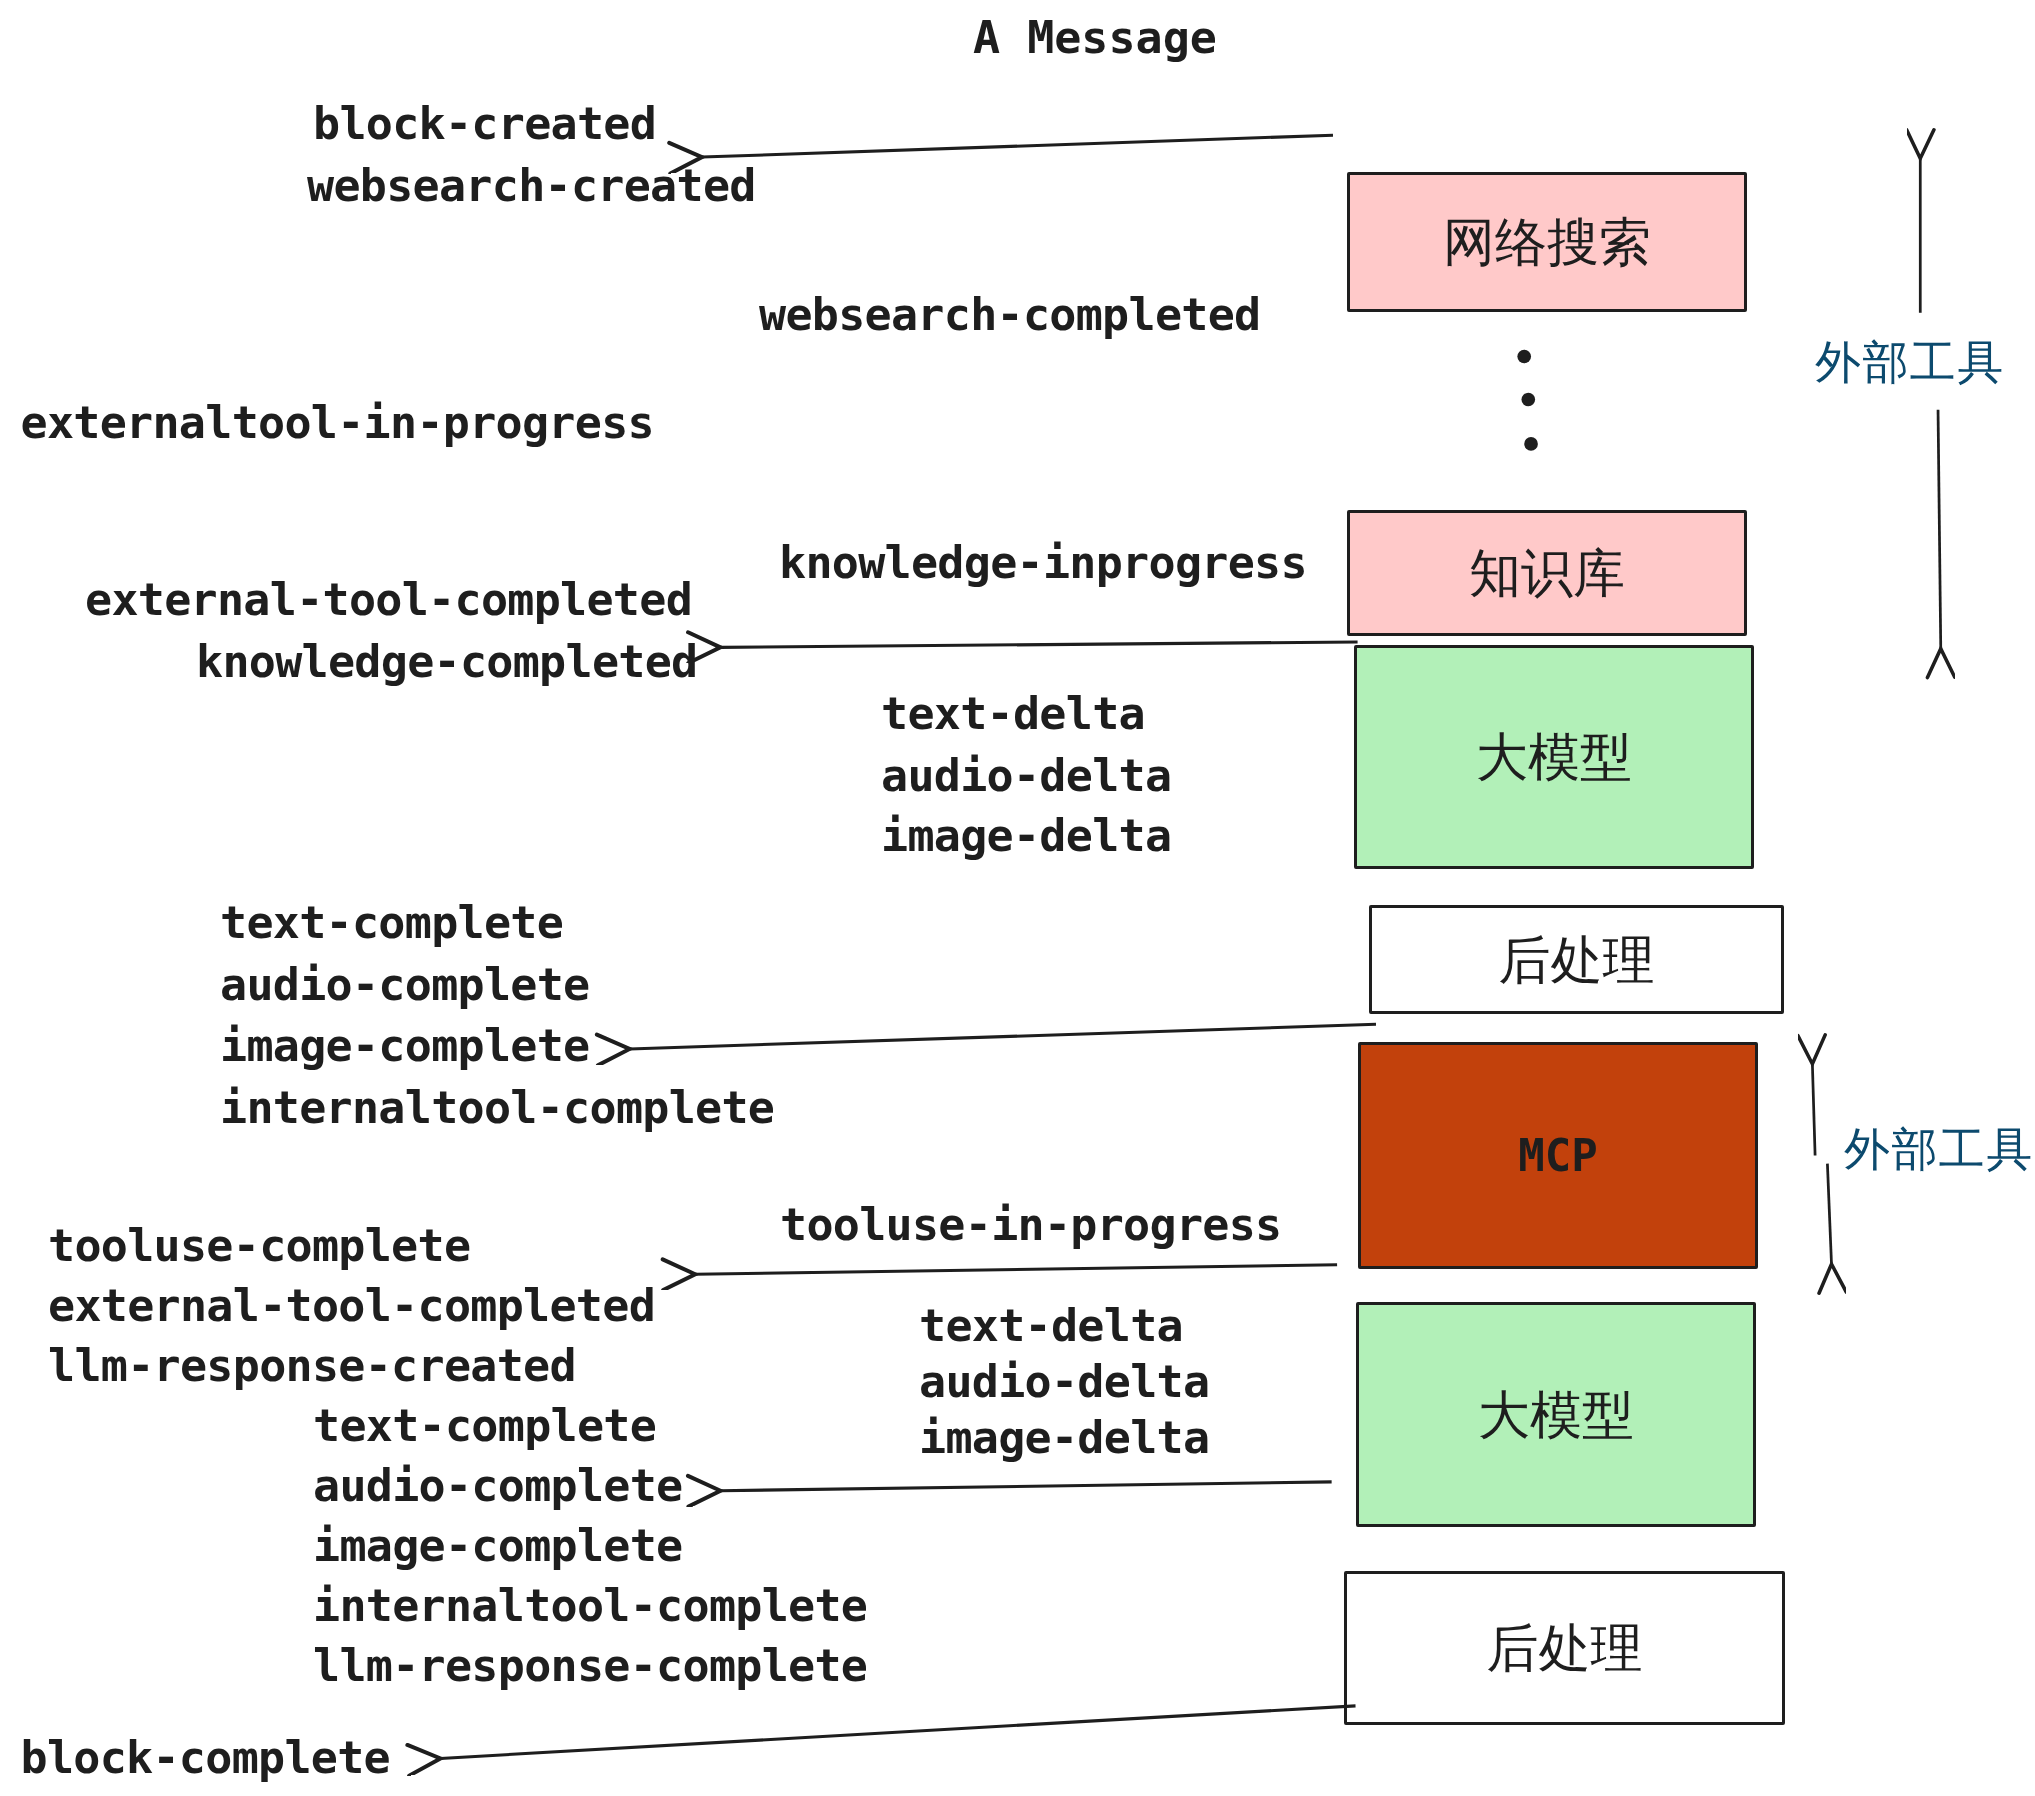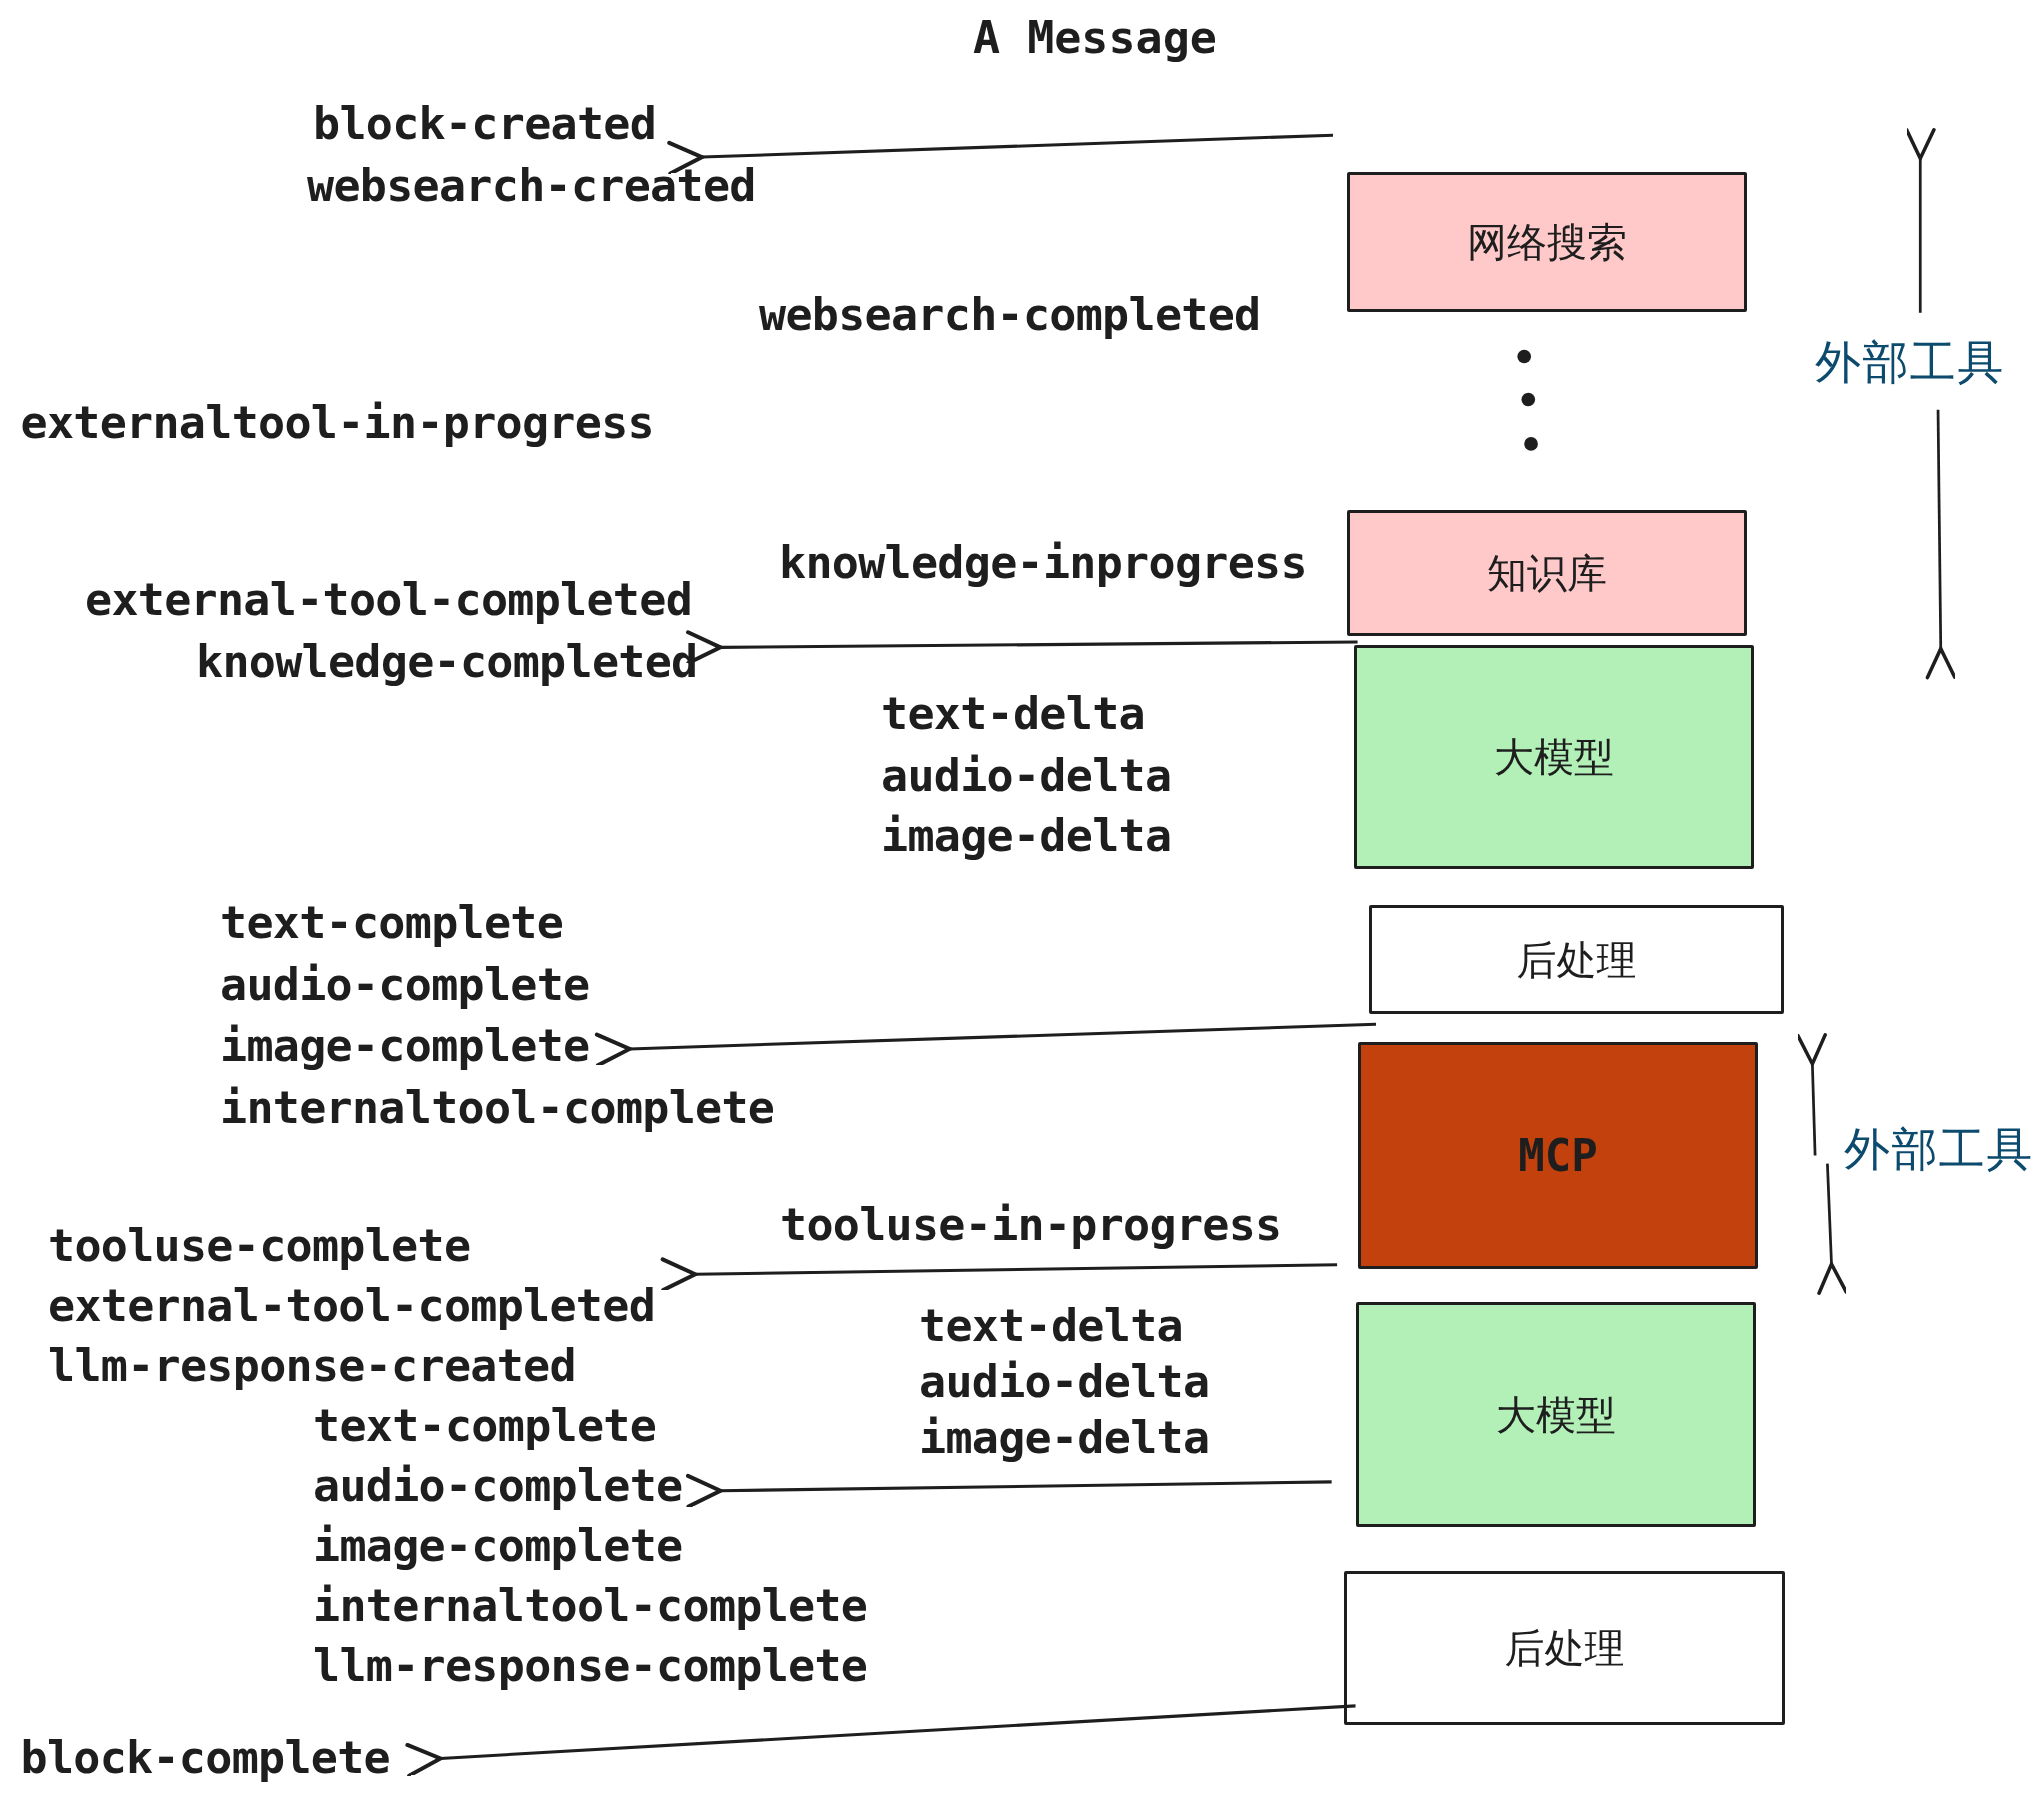--- a/index.html
+++ b/index.html
@@ -24,21 +24,21 @@
   }
   .box{
     position:absolute;
     border:3.4px solid #1e1e1e;
     border-radius:2px;
     display:flex;align-items:center;justify-content:center;
     box-sizing:border-box;
   }
   .box-label{
     font-family:"DejaVu Sans","Liberation Sans",sans-serif;
-    font-size:40px;line-height:1;white-space:nowrap;
+    font-size:52px;line-height:1;white-space:nowrap;
     color:#1e1e1e;
   }
   .box-label.mono{
     font-family:"DejaVu Sans Mono","Liberation Mono",monospace;
     font-size:44px;font-weight:bold;
   }
   .side-label{
     position:absolute;
     font-family:"DejaVu Sans","Liberation Sans",sans-serif;
     font-size:46px;line-height:1;white-space:nowrap;

